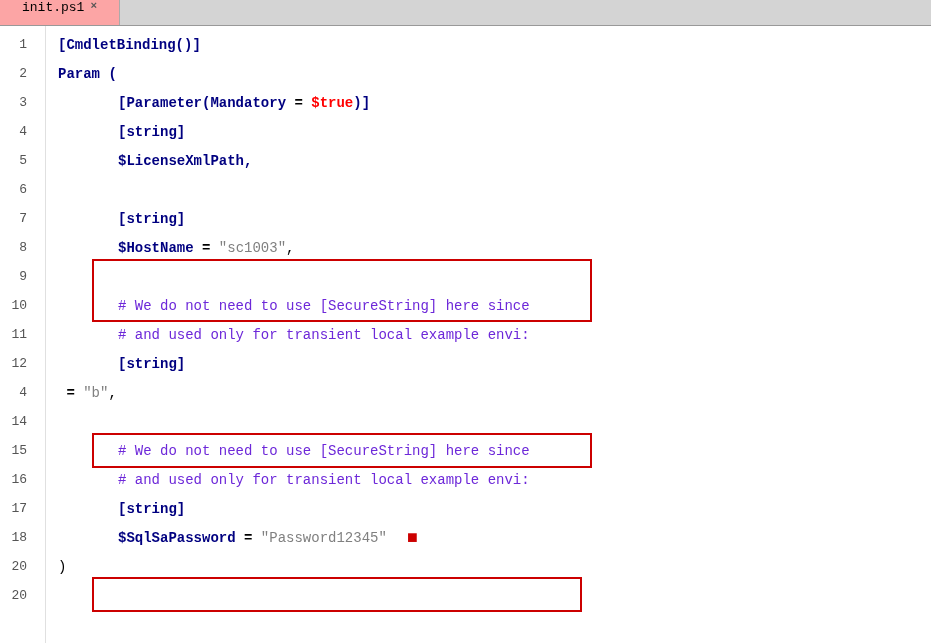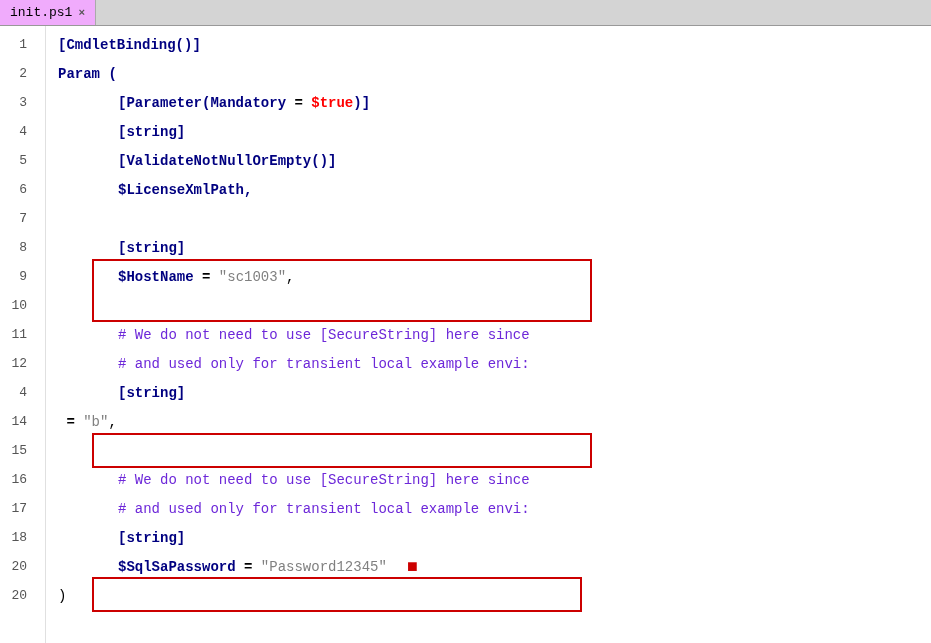--- a/index.html
+++ b/index.html
@@ -22,24 +22,24 @@
     .tab-bar {
       background: #d4d4d4;
       display: flex;
       align-items: center;
       height: 26px;
       border-bottom: 1px solid #999;
     }
 
     .tab {
       display: flex;
-      align-items: center;
-      padding: 0 10px;
+      align-items: flex-start;
+      padding: 0 22px;
       height: 100%;
-      background: #f0abfc;
+      background: #fca5a5;
       border-right: 1px solid #aaa;
       font-size: 13px;
       color: #000;
       gap: 6px;
       cursor: pointer;
     }
 
     .tab-close {
       font-size: 11px;
       color: #555;
@@ -193,23 +193,20 @@
         <span class="op">=</span>
         <span class="plain">&nbsp;</span>
         <span class="attr-val">$true</span>
         <span class="kw">)]</span>
       </div>
 
       <div class="code-line">
         <span style="margin-left:60px;" class="kw">[string]</span>
       </div>
 
-      <div class="code-line">
-        <span style="margin-left:60px;" class="kw">[ValidateNotNullOrEmpty()]</span>
-      </div>
 
       <div class="code-line">
         <span style="margin-left:60px;" class="var">$LicenseXmlPath,</span>
       </div>
 
       <div class="code-line">
         <span>&nbsp;</span>
       </div>
 
       <div class="code-line">

